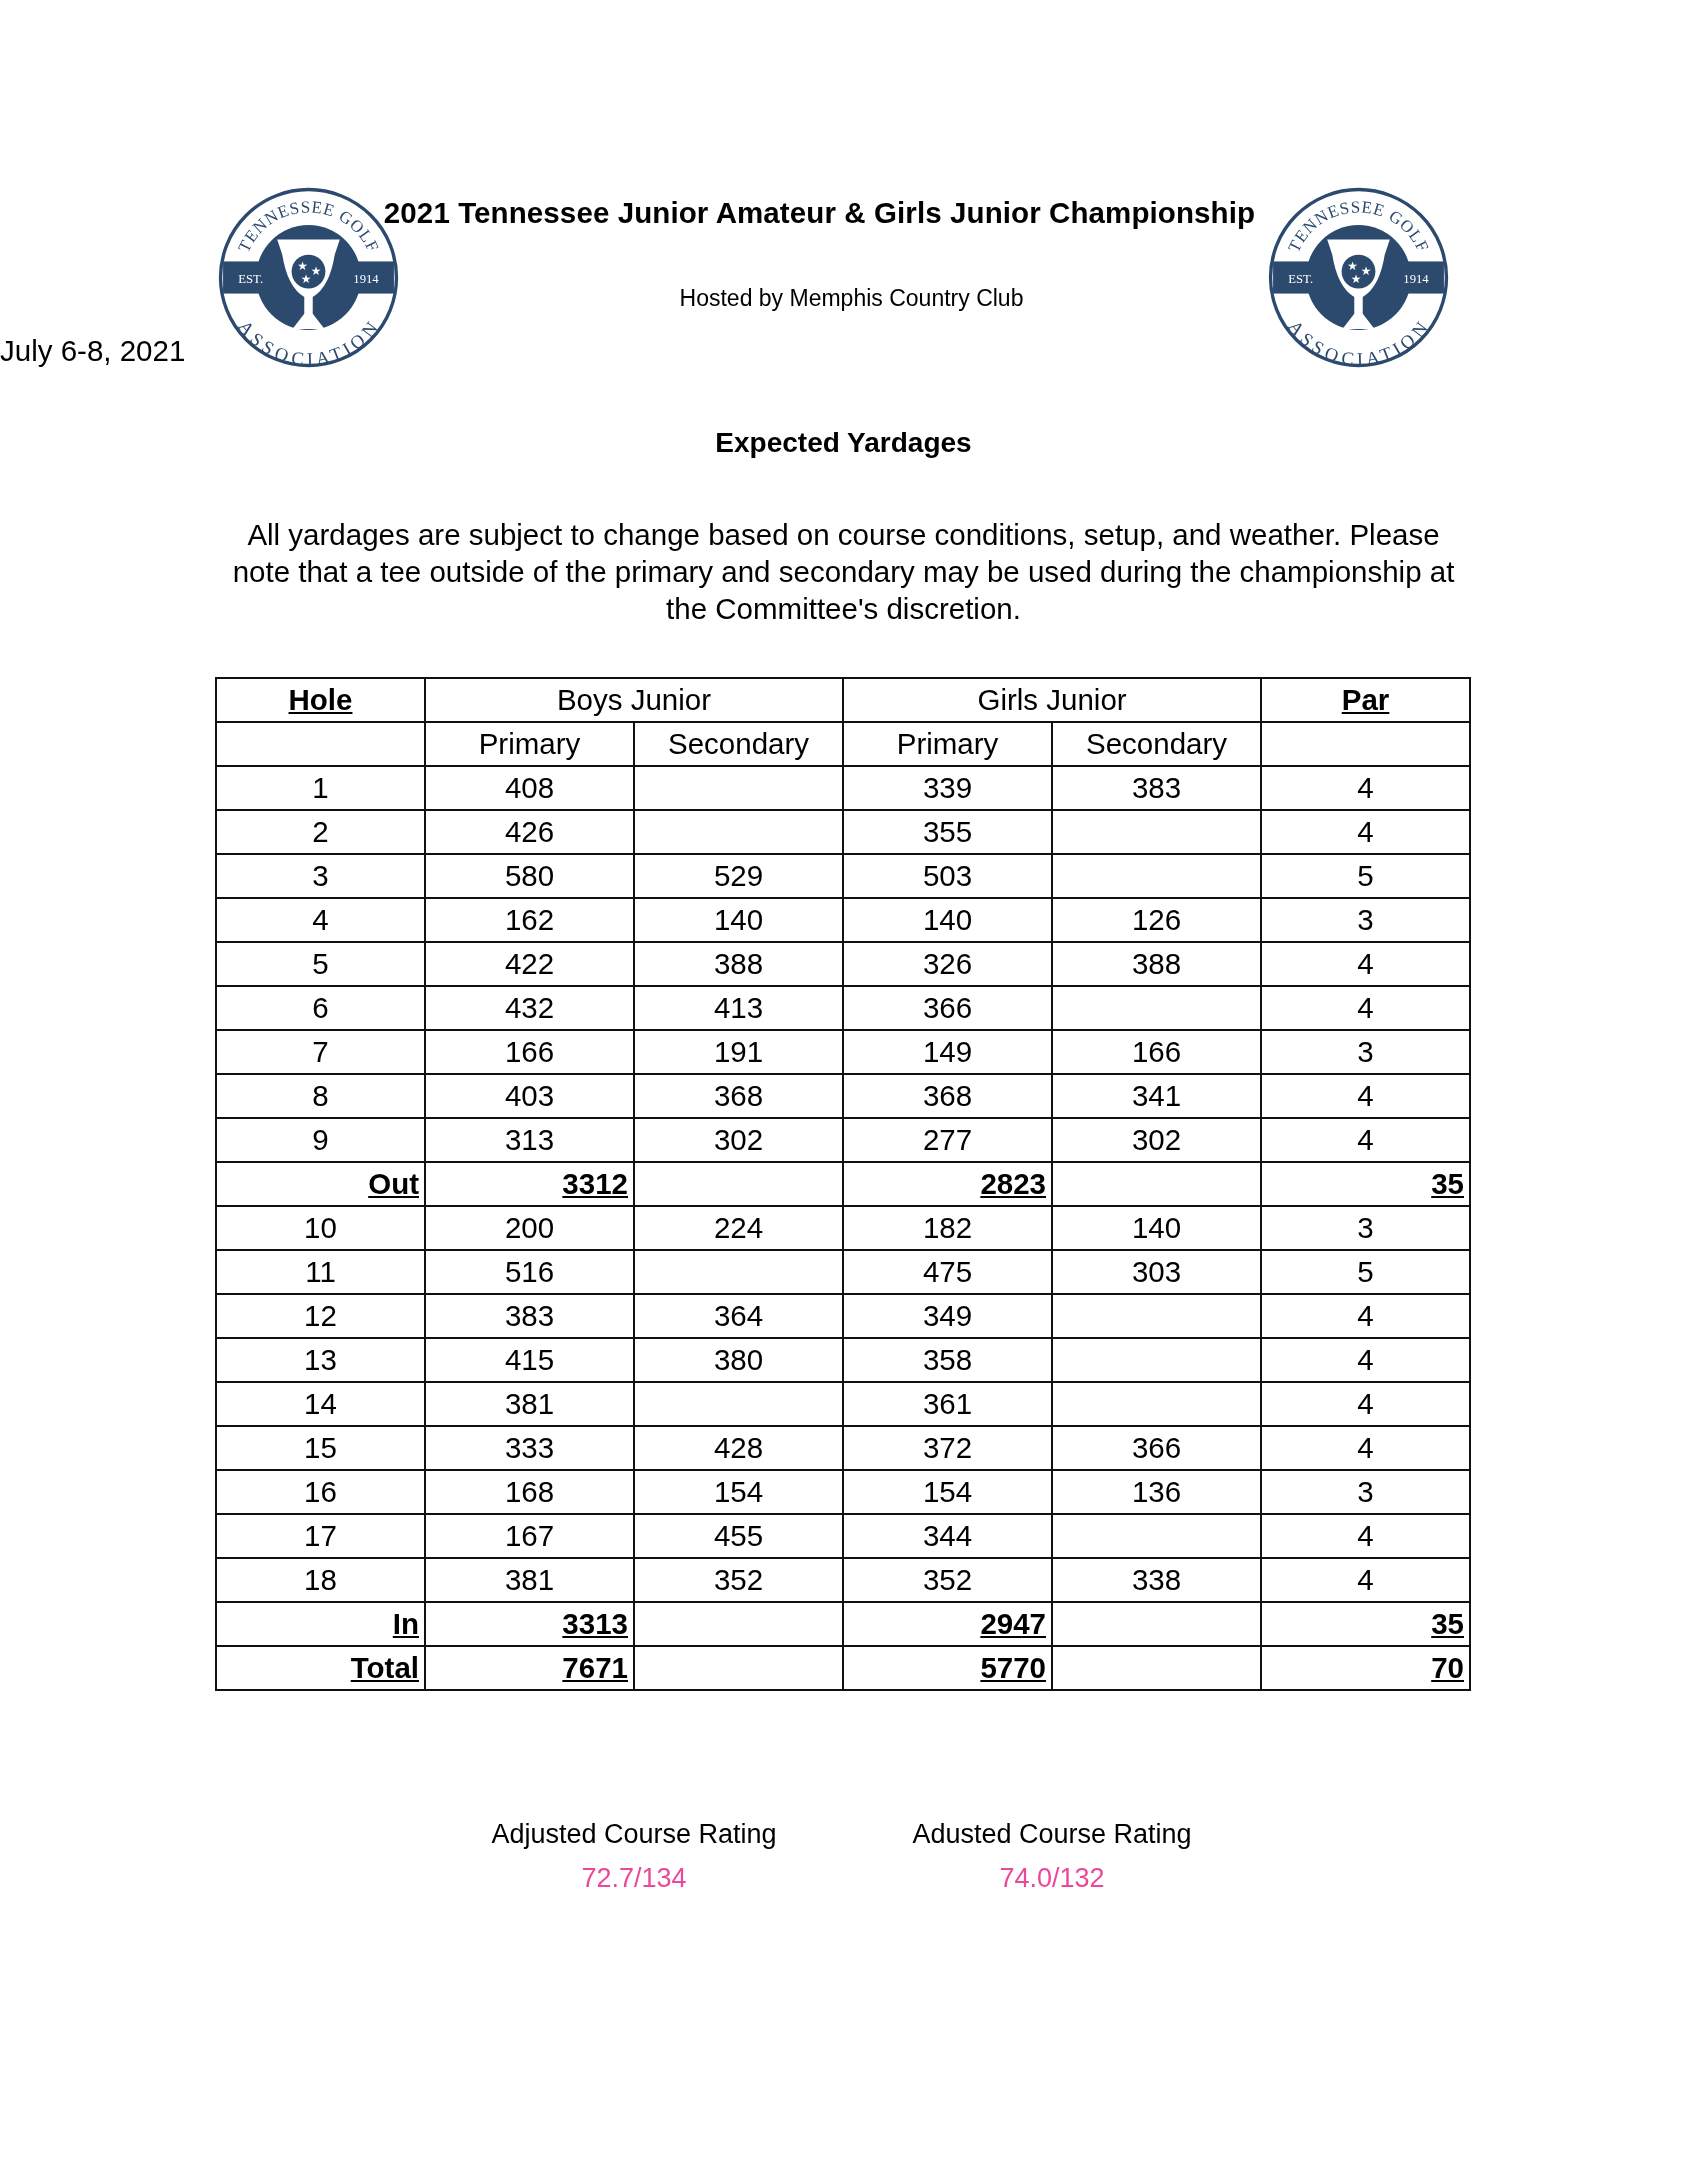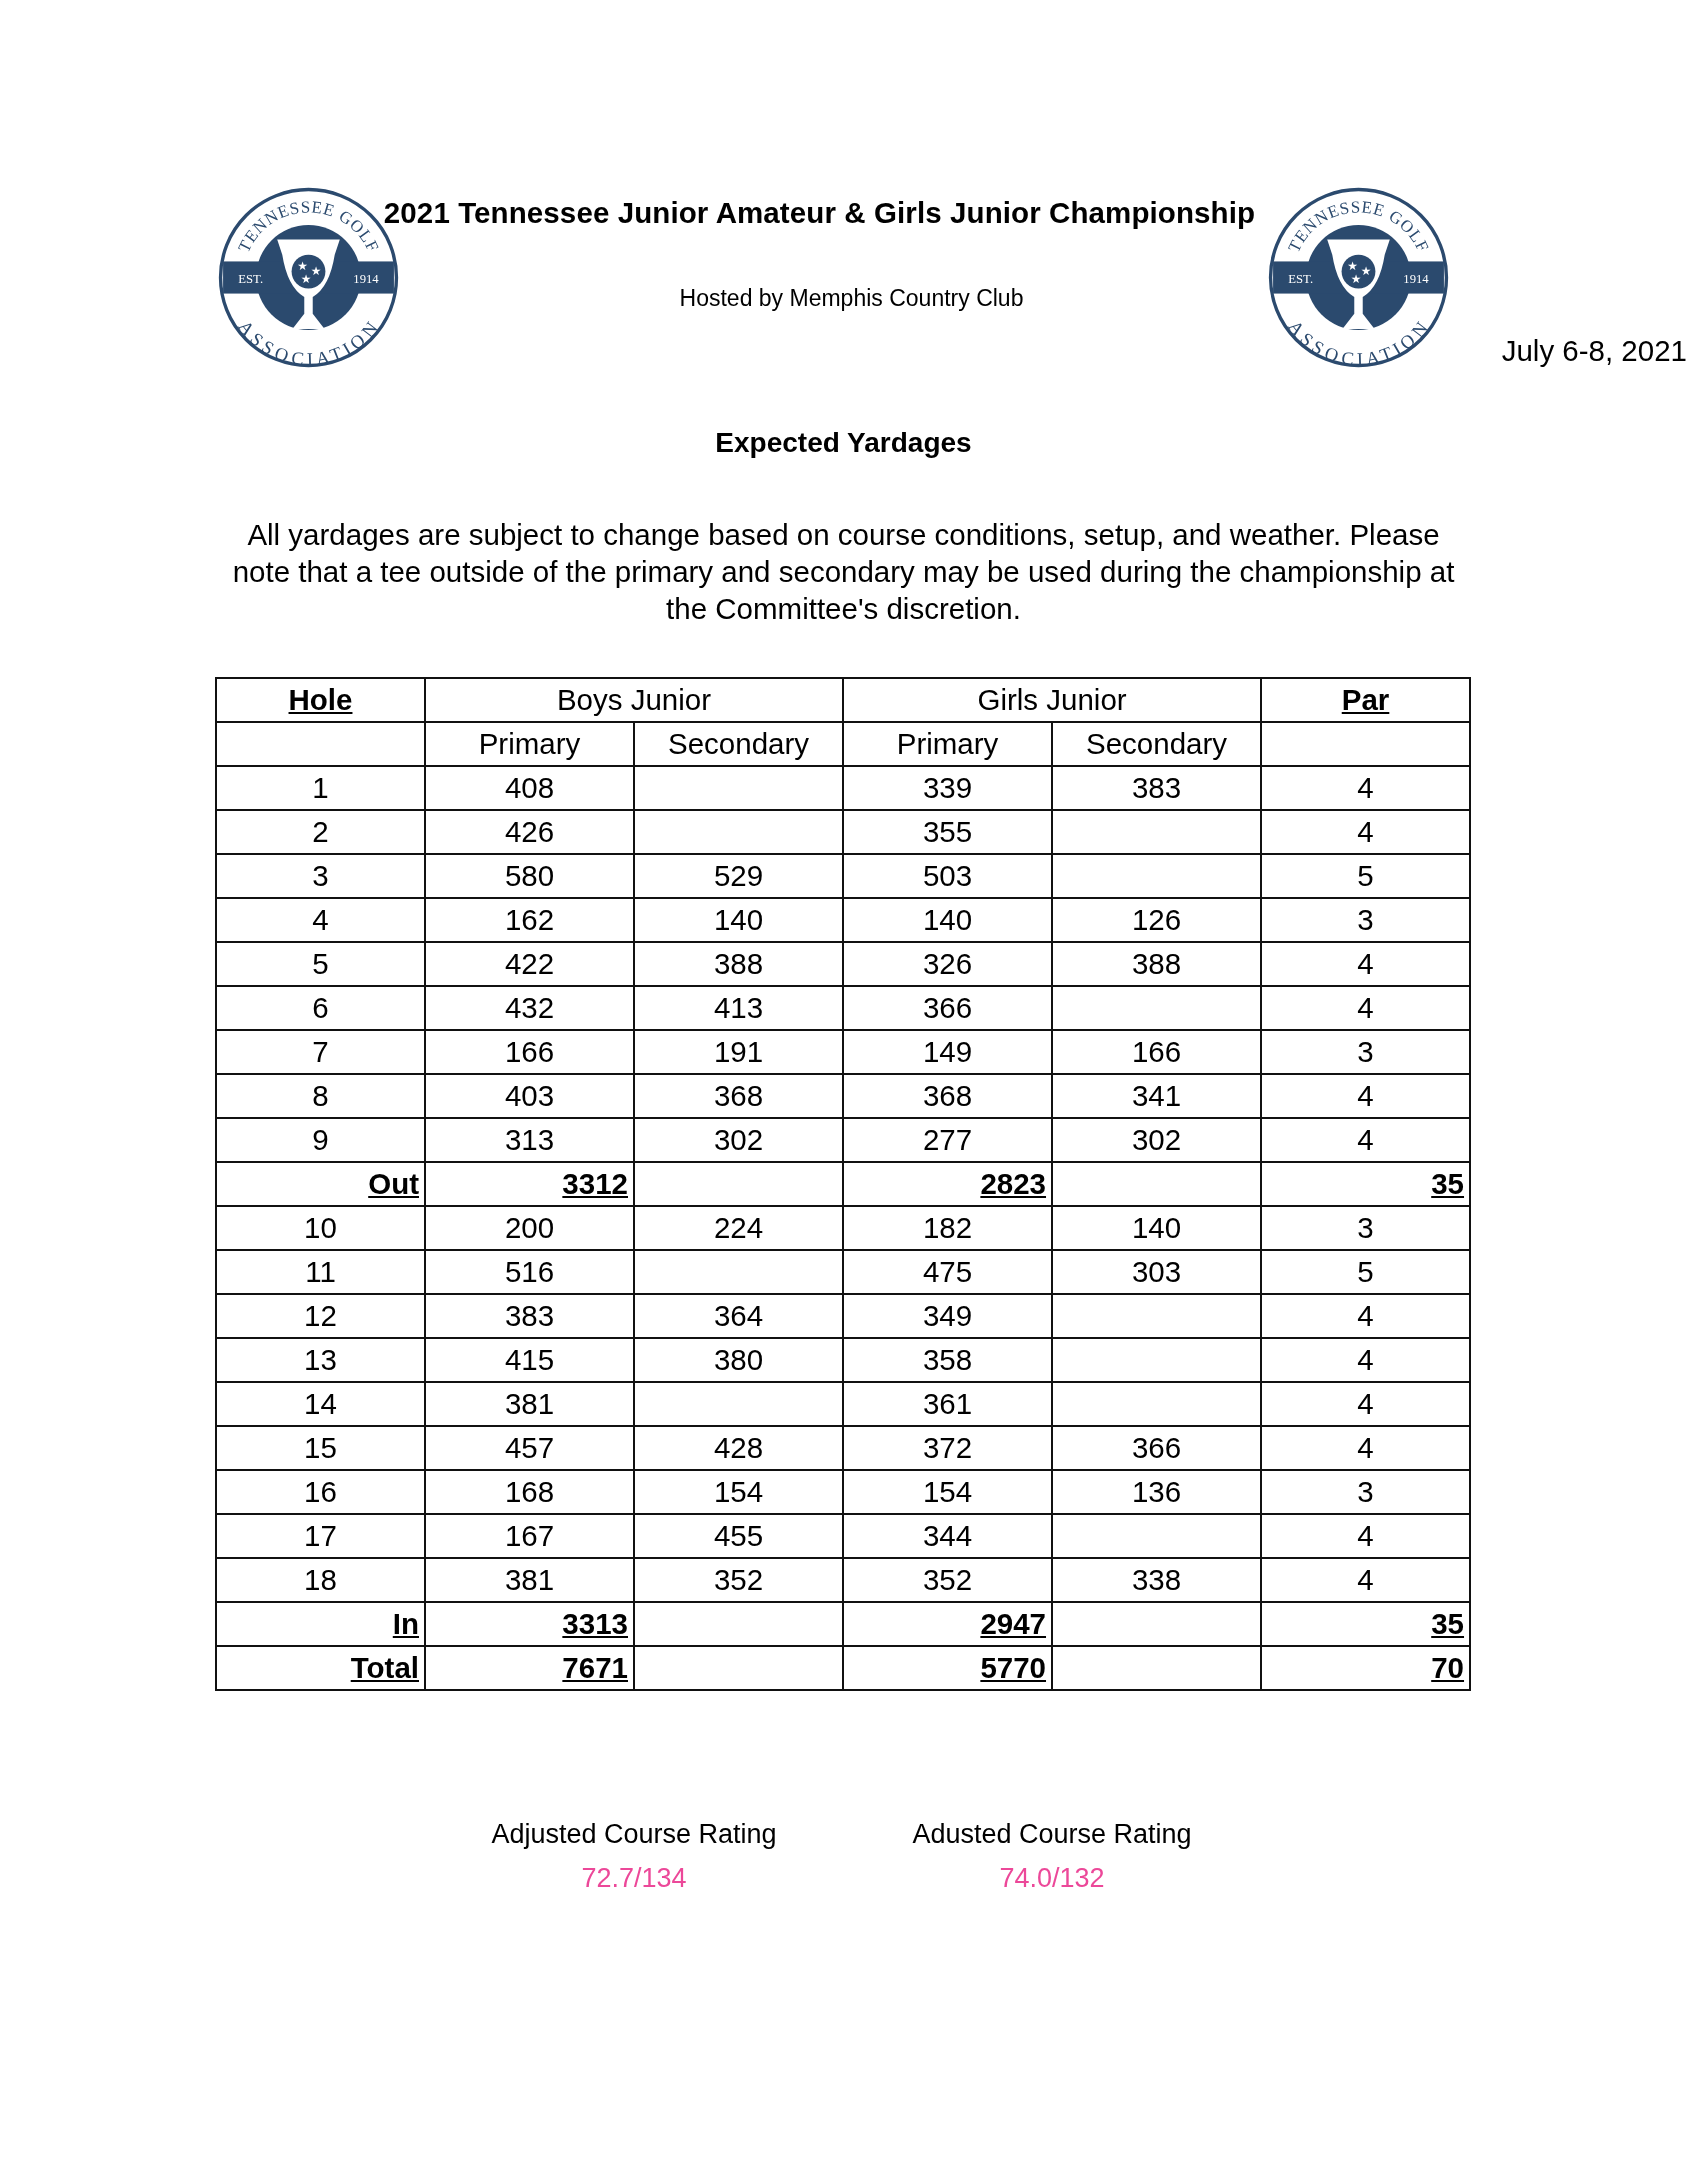--- a/index.html
+++ b/index.html
@@ -8,21 +8,21 @@
       font-family: "Liberation Sans", sans-serif; color: #000;
     }
     .logo { position: absolute; width: 181px; height: 181px; }
     .logo.left { left: 218px; top: 187px; }
     .logo.right { left: 1268px; top: 187px; }
     .title {
       position: absolute; left: 0; width: 1639px; top: 196px;
       text-align: center; font-weight: bold; font-size: 29.5px; letter-spacing: 0.1px;
     }
     .host { position: absolute; left: 8px; width: 1687px; top: 285px; text-align: center; font-size: 23px; }
-    .dates { position: absolute; left: 0; width: 1687px; top: 334px; text-align: right; font-size: 29.5px; }
+    .dates { position: absolute; left: 0; width: 1687px; top: 334px; text-align: left; font-size: 29.5px; }
     .heading { position: absolute; left: 0; width: 1687px; top: 427px; text-align: center; font-size: 28px; font-weight: bold; }
     .note {
       position: absolute; left: 221px; width: 1245px; top: 516px;
       text-align: center; font-size: 29.5px; line-height: 37px;
     }
     table.yard {
       position: absolute; left: 215px; top: 677px;
       width: 1255px; border-collapse: collapse; table-layout: fixed;
     }
     table.yard td {
@@ -236,21 +236,21 @@
       <tr>
         <td>14</td>
         <td>381</td>
         <td></td>
         <td>361</td>
         <td></td>
         <td>4</td>
       </tr>
       <tr>
         <td>15</td>
-        <td>457</td>
+        <td>333</td>
         <td>428</td>
         <td>372</td>
         <td>366</td>
         <td>4</td>
       </tr>
       <tr>
         <td>16</td>
         <td>168</td>
         <td>154</td>
         <td>154</td>

